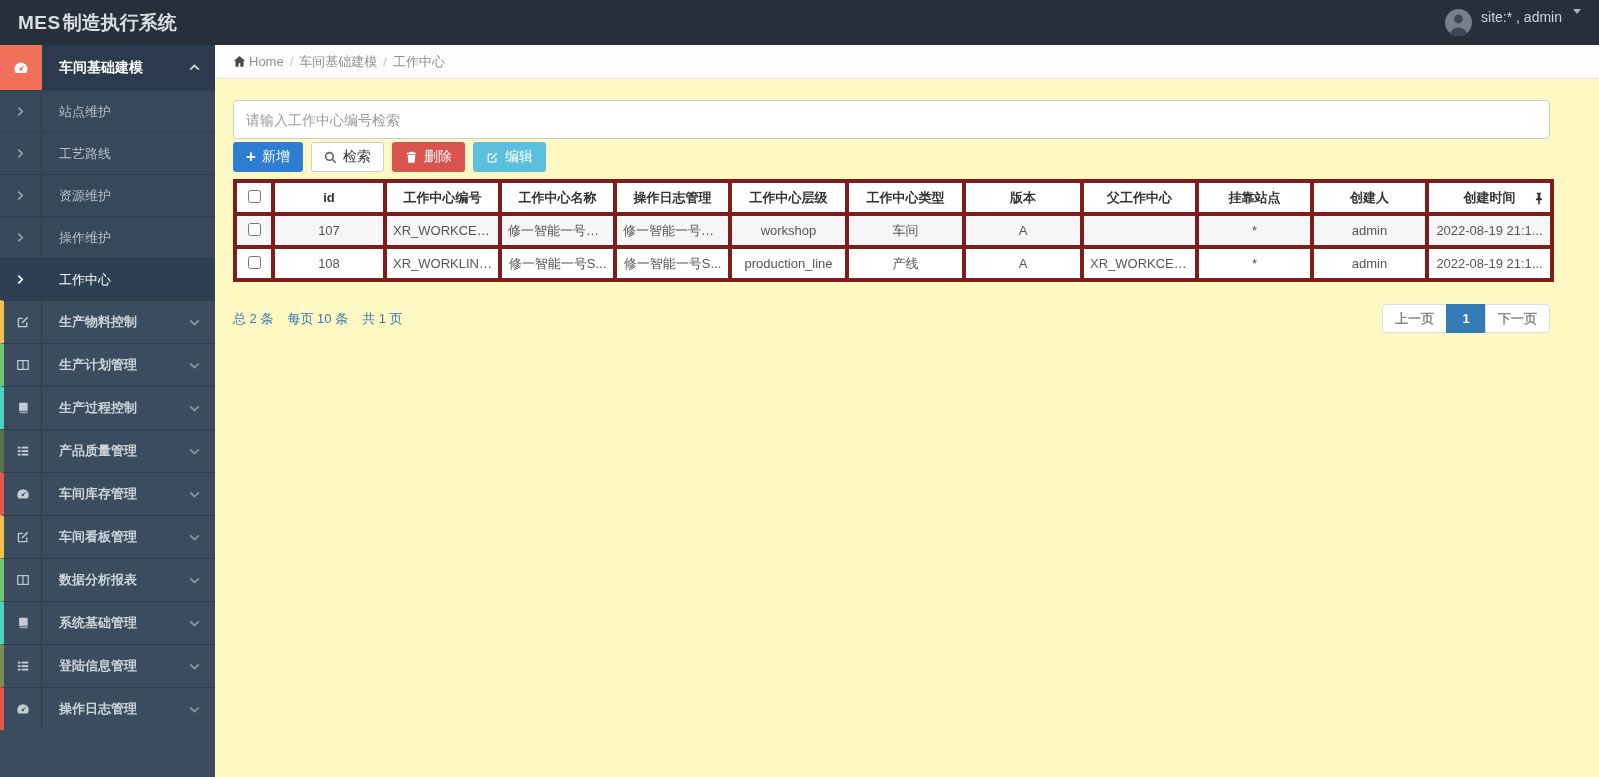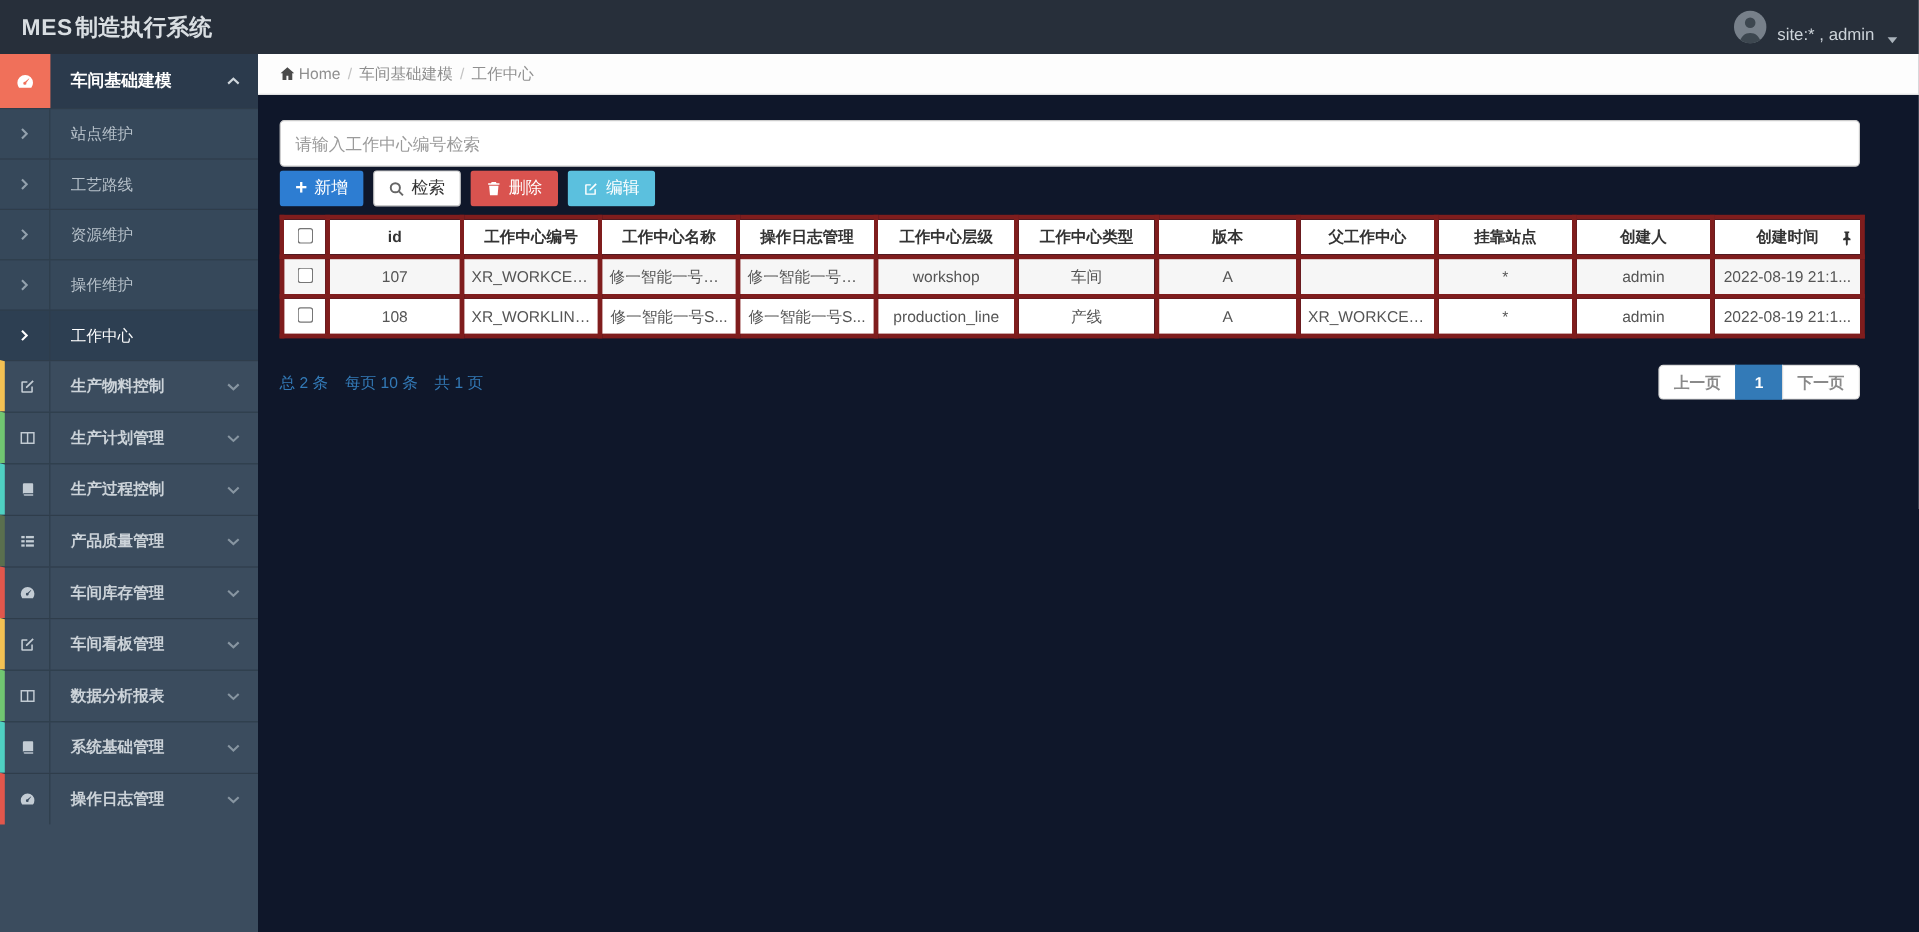--- a/index.html
+++ b/index.html
@@ -6,21 +6,21 @@
   html,body { width:1599px; height:777px; overflow:hidden;
     font-family:"Liberation Sans","DejaVu Sans",sans-serif; background:#fff; }
 
   
   .navbar { position:absolute; top:0; left:0; right:0; height:45px;
     background:#272f3a; display:flex; align-items:center; justify-content:space-between;
     padding:0 18px; z-index:10; }
   .brand { color:#d9dee2; display:flex; align-items:baseline; gap:2px; }
   .brand-bold { font-size:19px; font-weight:bold; letter-spacing:.5px; }
   .brand-rest { font-size:19px; font-weight:bold; }
-  .userbox { display:flex; align-items:flex-end; gap:9px; color:#cdd4da; font-size:14px; cursor:pointer; }
+  .userbox { display:flex; align-items:flex-start; gap:9px; color:#cdd4da; font-size:14px; cursor:pointer; }
   .avatar { width:27px; height:27px; border-radius:50%; background:#77808a; overflow:hidden;
     display:flex; align-items:flex-end; justify-content:center; }
   .caret { width:0; height:0; border-left:4px solid transparent; border-right:4px solid transparent;
     border-top:5px solid #aab3bb; margin-left:2px; }
 
   
   .sidebar { position:absolute; top:45px; left:0; bottom:0; width:215px; background:#3b4c5e; }
   .s-row { display:flex; align-items:center; border-top:1px solid #2f3d4b; cursor:pointer; }
   .p-item { height:43px; border-left:4px solid transparent; }
   .p-icon { width:38px; display:flex; justify-content:center; align-items:center;
@@ -33,21 +33,21 @@
   .active-parent .p-chev { color:#cfd6dc; }
   .sub-item { height:42px; background:#36485a; }
   .sub-chev { width:42px; display:flex; justify-content:center; color:#93a1ad;
     border-right:1px solid #2f3d4b; height:100%; align-items:center; }
   .sub-label { padding-left:17px; font-size:13px; color:#b6c0c9; }
   .sub-active { background:#2d3f52; }
   .sub-active .sub-label { color:#fff; }
   .sub-active .sub-chev { color:#fff; }
 
   
-  .main { position:absolute; top:45px; left:215px; right:0; bottom:0; background:#0f172a; }
+  .main { position:absolute; top:45px; left:215px; right:0; bottom:0; background:#fef9c3; }
   .breadcrumb { height:34px; background:#fdfdfd; border-bottom:1px solid #e5e5e5;
     display:flex; align-items:center; padding-left:18px; font-size:13px; color:#8f8f8f; gap:6px; }
   .bc-home { display:flex; align-items:center; gap:3px; color:#8f8f8f; cursor:pointer; }
   .bc-home svg { color:#4a4a4a; }
   .bc-sep { color:#c3c3c3; }
   .bc-link { cursor:pointer; }
 
   .page { padding:21px 49px 0 18px; }
   .search-input { width:100%; height:39px; border:1px solid #ccc; border-radius:4px;
     padding:6px 12px; font-size:14px; color:#333; outline:none;
@@ -264,20 +264,38 @@
       </span>
   </div>
   <div class="s-row p-item" style="border-left-color: rgb(79, 208, 194);">
     <span class="p-icon">
         <svg width="14" height="14" viewBox="0 0 16 16" fill="currentColor">
           <path d="M4.5 2h8a.8.8 0 0 1 .8.8v8.4H5.2c-.8 0-1.4.4-1.7 1V3.5C3.5 2.6 3.9 2 4.5 2z"></path>
           <path d="M5.2 12h8.1v2H5.2a1 1 0 0 1 0-2z" opacity=".7"></path>
         </svg>
       </span>
     <span class="p-label">系统基础管理</span>
+    <span class="p-chev">
+        <svg width="11" height="7" viewBox="0 0 12 8" fill="none" stroke="currentColor" stroke-width="2">
+          <path d="M1 1.5 6 6.2l5-4.7"></path>
+        </svg>
+      </span>
+  </div>
+  <div class="s-row p-item" style="border-left-color: rgb(123, 141, 82);">
+    <span class="p-icon">
+        <svg width="14" height="14" viewBox="0 0 16 16" fill="currentColor">
+          <rect x="2" y="3" width="3.2" height="2.2"></rect>
+          <rect x="6.4" y="3" width="7.6" height="2.2"></rect>
+          <rect x="2" y="7" width="3.2" height="2.2"></rect>
+          <rect x="6.4" y="7" width="7.6" height="2.2"></rect>
+          <rect x="2" y="11" width="3.2" height="2.2"></rect>
+          <rect x="6.4" y="11" width="7.6" height="2.2"></rect>
+        </svg>
+      </span>
+    <span class="p-label">登陆信息管理</span>
     <span class="p-chev">
         <svg width="11" height="7" viewBox="0 0 12 8" fill="none" stroke="currentColor" stroke-width="2">
           <path d="M1 1.5 6 6.2l5-4.7"></path>
         </svg>
       </span>
   </div>
   <div class="s-row p-item" style="border-left-color: rgb(226, 87, 76);">
     <span class="p-icon">
         <svg width="14" height="14" viewBox="0 0 16 16" fill="currentColor">
           <path d="M8 2.5A6.5 6.5 0 0 0 1.5 9c0 1.5.5 2.9 1.4 4.1h10.2A6.5 6.5 0 0 0 14.5 9 6.5 6.5 0 0 0 8 2.5zm3.4 3.2-2.5 3.2a1.3 1.3 0 1 1-1-.8l3.2-2.7c.2-.2.5.1.3.3z"></path>

